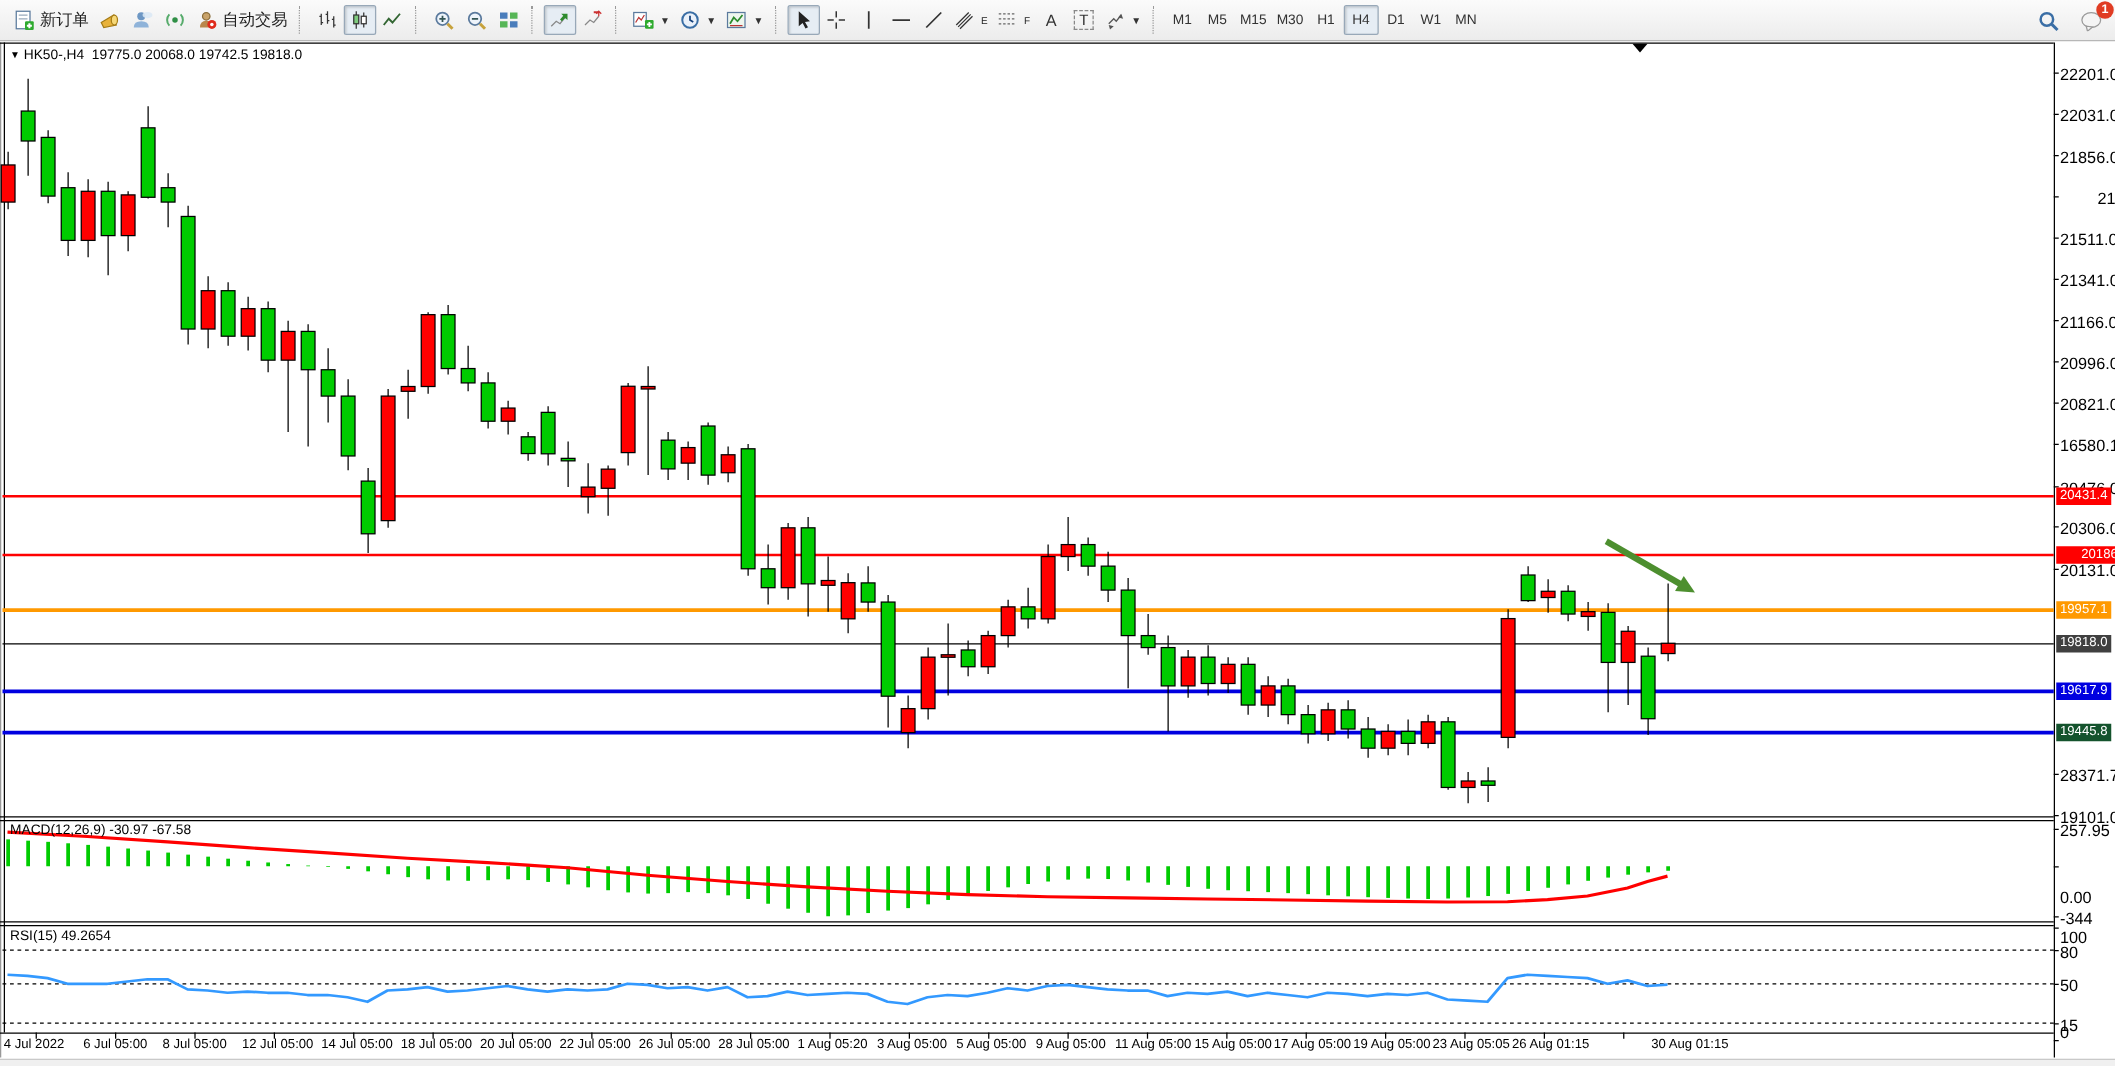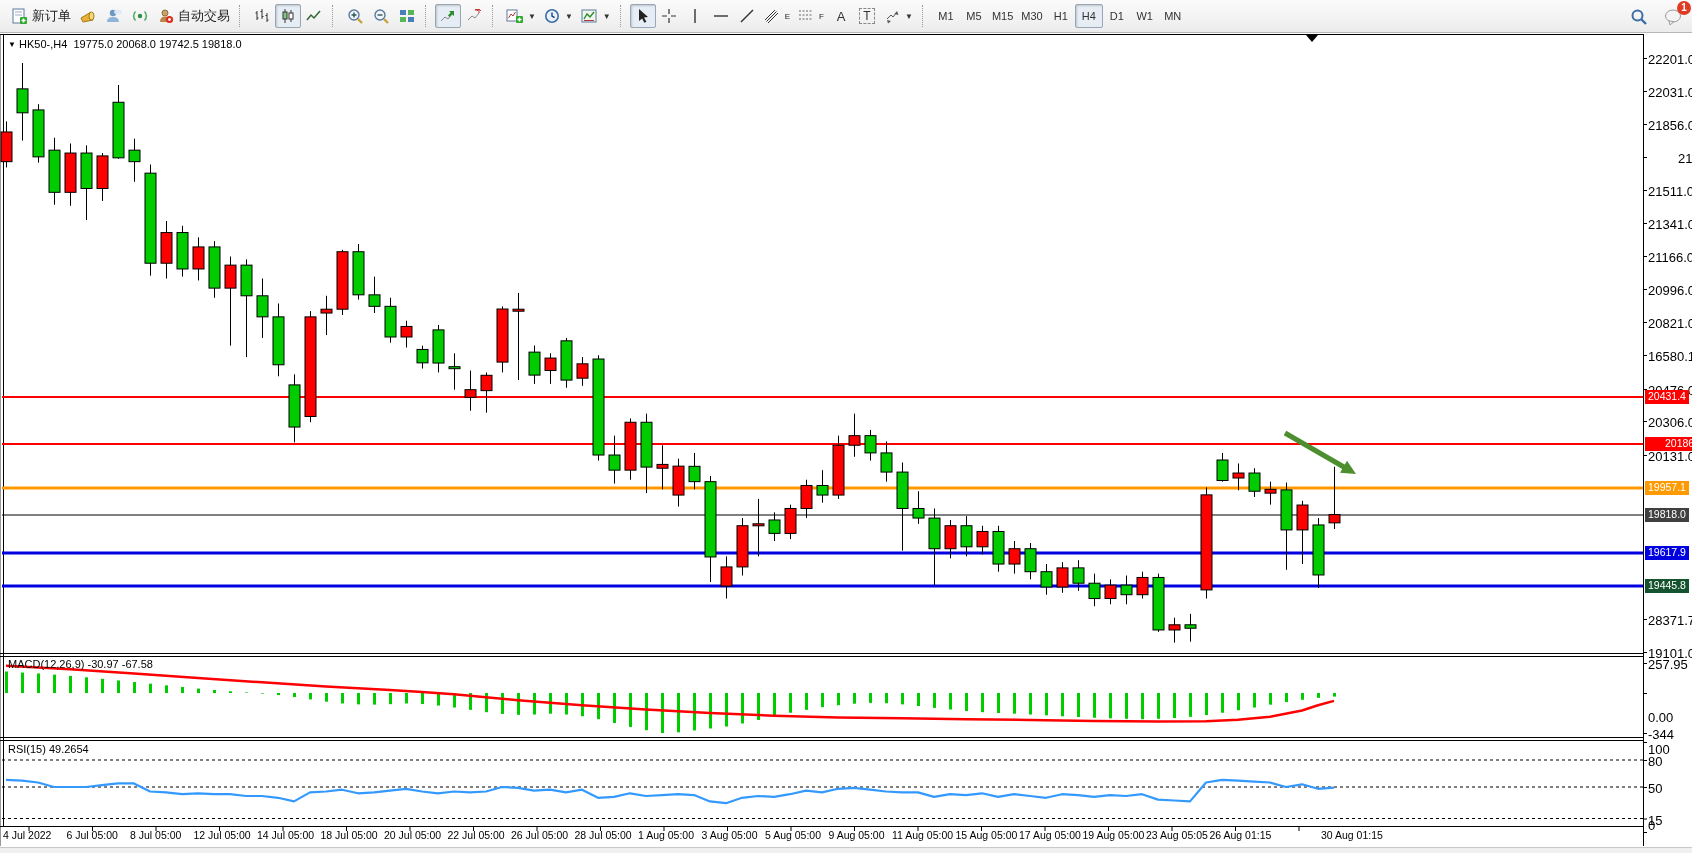--- a/index.html
+++ b/index.html
@@ -638,21 +638,21 @@
     <div class="date-label" style="left:3px;">4 Jul 2022</div>
     <div class="date-label" style="left:66.5px;">6 Jul 05:00</div>
     <div class="date-label" style="left:130px;">8 Jul 05:00</div>
     <div class="date-label" style="left:193.5px;">12 Jul 05:00</div>
     <div class="date-label" style="left:257px;">14 Jul 05:00</div>
     <div class="date-label" style="left:320.5px;">18 Jul 05:00</div>
     <div class="date-label" style="left:384px;">20 Jul 05:00</div>
     <div class="date-label" style="left:447.5px;">22 Jul 05:00</div>
     <div class="date-label" style="left:511px;">26 Jul 05:00</div>
     <div class="date-label" style="left:574.5px;">28 Jul 05:00</div>
-    <div class="date-label" style="left:638px;">1 Aug 05:00</div>
+    <div class="date-label" style="left:638px;">1 Aug 05:20</div>
     <div class="date-label" style="left:701.5px;">3 Aug 05:00</div>
     <div class="date-label" style="left:765px;">5 Aug 05:00</div>
     <div class="date-label" style="left:828.5px;">9 Aug 05:00</div>
     <div class="date-label" style="left:892px;">11 Aug 05:00</div>
     <div class="date-label" style="left:955.5px;">15 Aug 05:00</div>
     <div class="date-label" style="left:1019px;">17 Aug 05:00</div>
     <div class="date-label" style="left:1082.5px;">19 Aug 05:00</div>
     <div class="date-label" style="left:1146px;">23 Aug 05:05</div>
     <div class="date-label" style="left:1209.5px;">26 Aug 01:15</div>
     <div class="date-label" style="left:1273px;margin-left:48px;">30 Aug 01:15</div>

